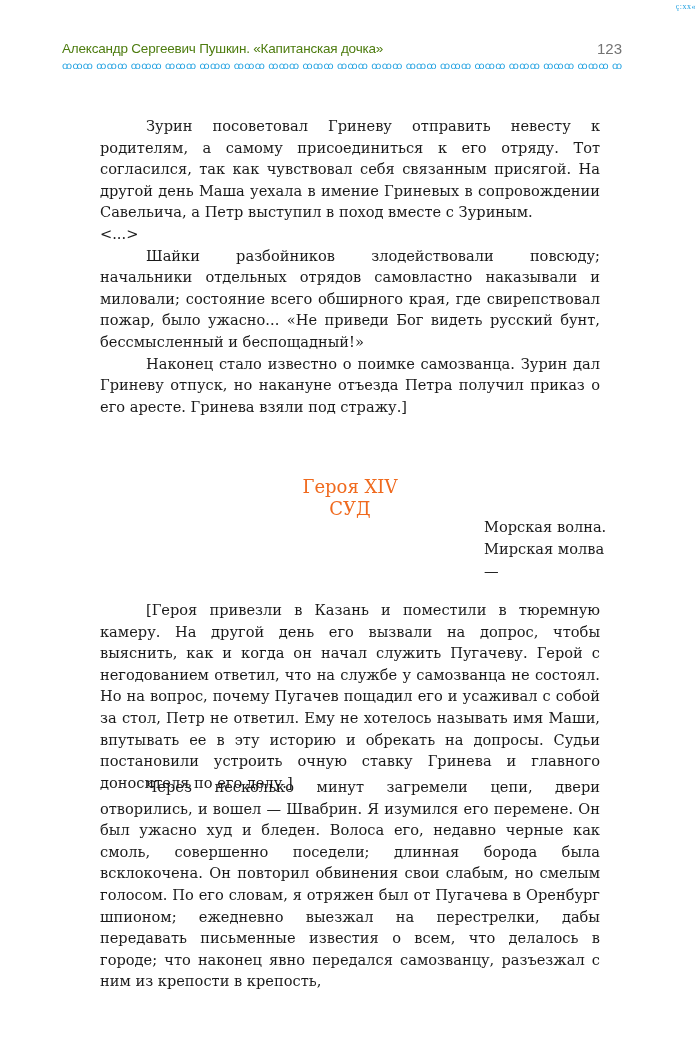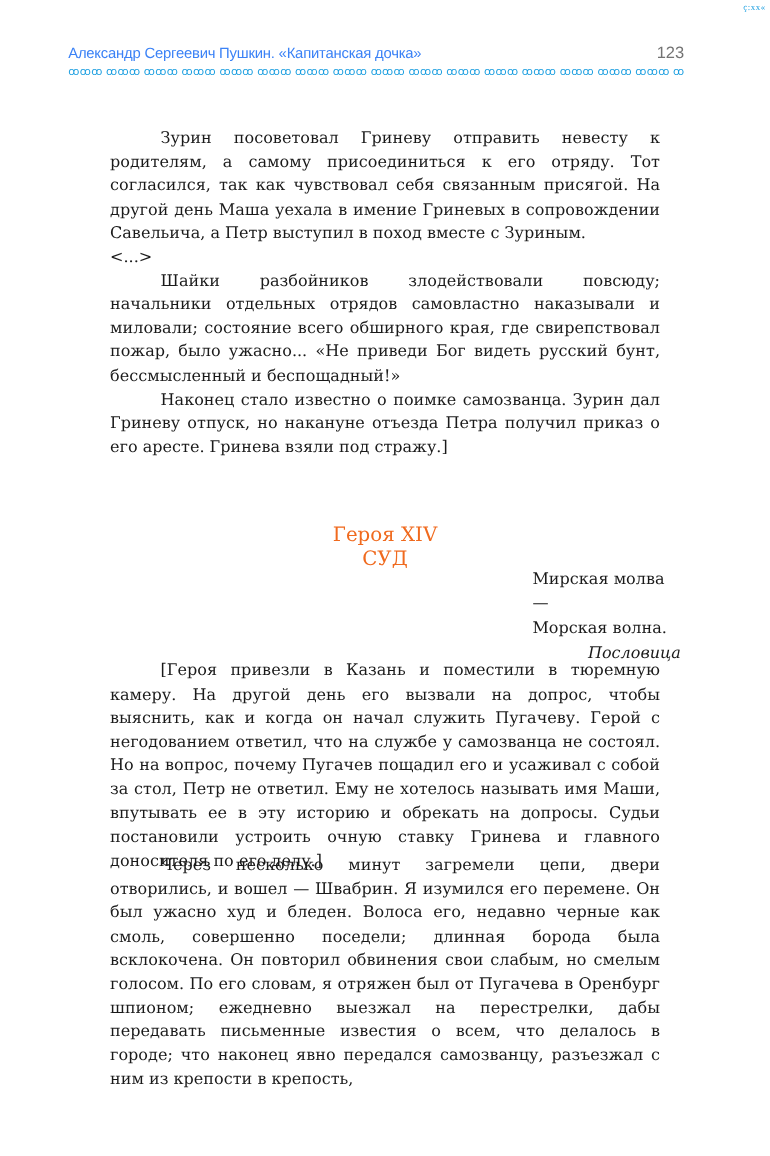--- a/index.html
+++ b/index.html
@@ -2,21 +2,21 @@
 <html><head>
 <meta charset="utf-8">
 <style>
   html, body { margin: 0; padding: 0; background: #ffffff; }
   body { width: 700px; height: 1051px; position: relative; overflow: hidden;
          font-family: "DejaVu Serif", "Liberation Serif", serif; color: #1a1a1a; }
   .corner-mark { position: absolute; top: 2px; right: 4px; font-family: Liberation Serif, serif;
                  font-size: 8px; color: #1a9ee0; letter-spacing: 0.5px; }
   .running-head { position: absolute; left: 62px; top: 41px; width: 560px; height: 16px; }
   .running-title { position: absolute; left: 0; top: 0; font-family: "Liberation Sans", sans-serif;
-                   font-size: 13.5px; color: #3b82f6; white-space: nowrap; letter-spacing: -0.2px; }
+                   font-size: 13.5px; color: #4d7c0f; white-space: nowrap; letter-spacing: -0.2px; }
   .page-number { position: absolute; right: 0; top: -1px; font-family: "Liberation Sans", sans-serif;
                  font-size: 15px; color: #737373; margin-left: 28px; }
   .ornament { position: absolute; left: 62px; top: 61px; width: 560px; height: 10px; overflow: hidden;
               font-family: "Liberation Sans", sans-serif; font-size: 10px; line-height: 10px; color: #1a9ee0;
               white-space: nowrap; letter-spacing: 0.3px; }
   .text-block { position: absolute; left: 100px; width: 500px; font-size: 14.6px; line-height: 21.6px; }
   .para { margin: 0; text-align: justify; text-indent: 46px; }
   .para.noindent { text-indent: 0; }
   .chapter { position: absolute; left: 0; width: 700px; top: 476px; text-align: center; color: #f06a1e;
              font-size: 18px; line-height: 22px; }
@@ -41,23 +41,22 @@
   <p class="para">Шайки разбойников злодействовали повсюду; начальники отдельных отрядов самовластно наказывали и миловали; состояние всего обширного края, где свирепствовал пожар, было ужасно... «Не приведи Бог видеть русский бунт, бессмысленный и беспощадный!»</p>
   <p class="para">Наконец стало известно о поимке самозванца. Зурин дал Гриневу отпуск, но накануне отъезда Петра получил приказ о его аресте. Гринева взяли под стражу.]</p>
 </div>
 
 <div class="chapter">
   <div>Героя XIV</div>
   <div>СУД</div>
 </div>
 
 <div class="epigraph">
+  <div>Морская волна.</div>
   <div>Мирская молва —</div>
-  <div>Морская волна.</div>
-  <div class="epigraph-source">Пословица</div>
 </div>
 
 <div class="text-block" style="top:599px;">
   <p class="para">[Героя привезли в Казань и поместили в тюремную камеру. На другой день его вызвали на допрос, чтобы выяснить, как и когда он начал служить Пугачеву. Герой с негодованием ответил, что на службе у самозванца не состоял. Но на вопрос, почему Пугачев пощадил его и усаживал с собой за стол, Петр не ответил. Ему не хотелось называть имя Маши, впутывать ее в эту историю и обрекать на допросы. Судьи постановили устроить очную ставку Гринева и главного доносителя по его делу.]</p>
 </div>
 
 <div class="final-block">
   <p class="para">Через несколько минут загремели цепи, двери отворились, и вошел — Швабрин. Я изумился его перемене. Он был ужасно худ и бледен. Волоса его, недавно черные как смоль, совершенно поседели; длинная борода была всклокочена. Он повторил обвинения свои слабым, но смелым голосом. По его словам, я отряжен был от Пугачева в Оренбург шпионом; ежедневно выезжал на перестрелки, дабы передавать письменные известия о всем, что делалось в городе; что наконец явно передался самозванцу, разъезжал с ним из крепости в крепость,</p>
 </div>
 

